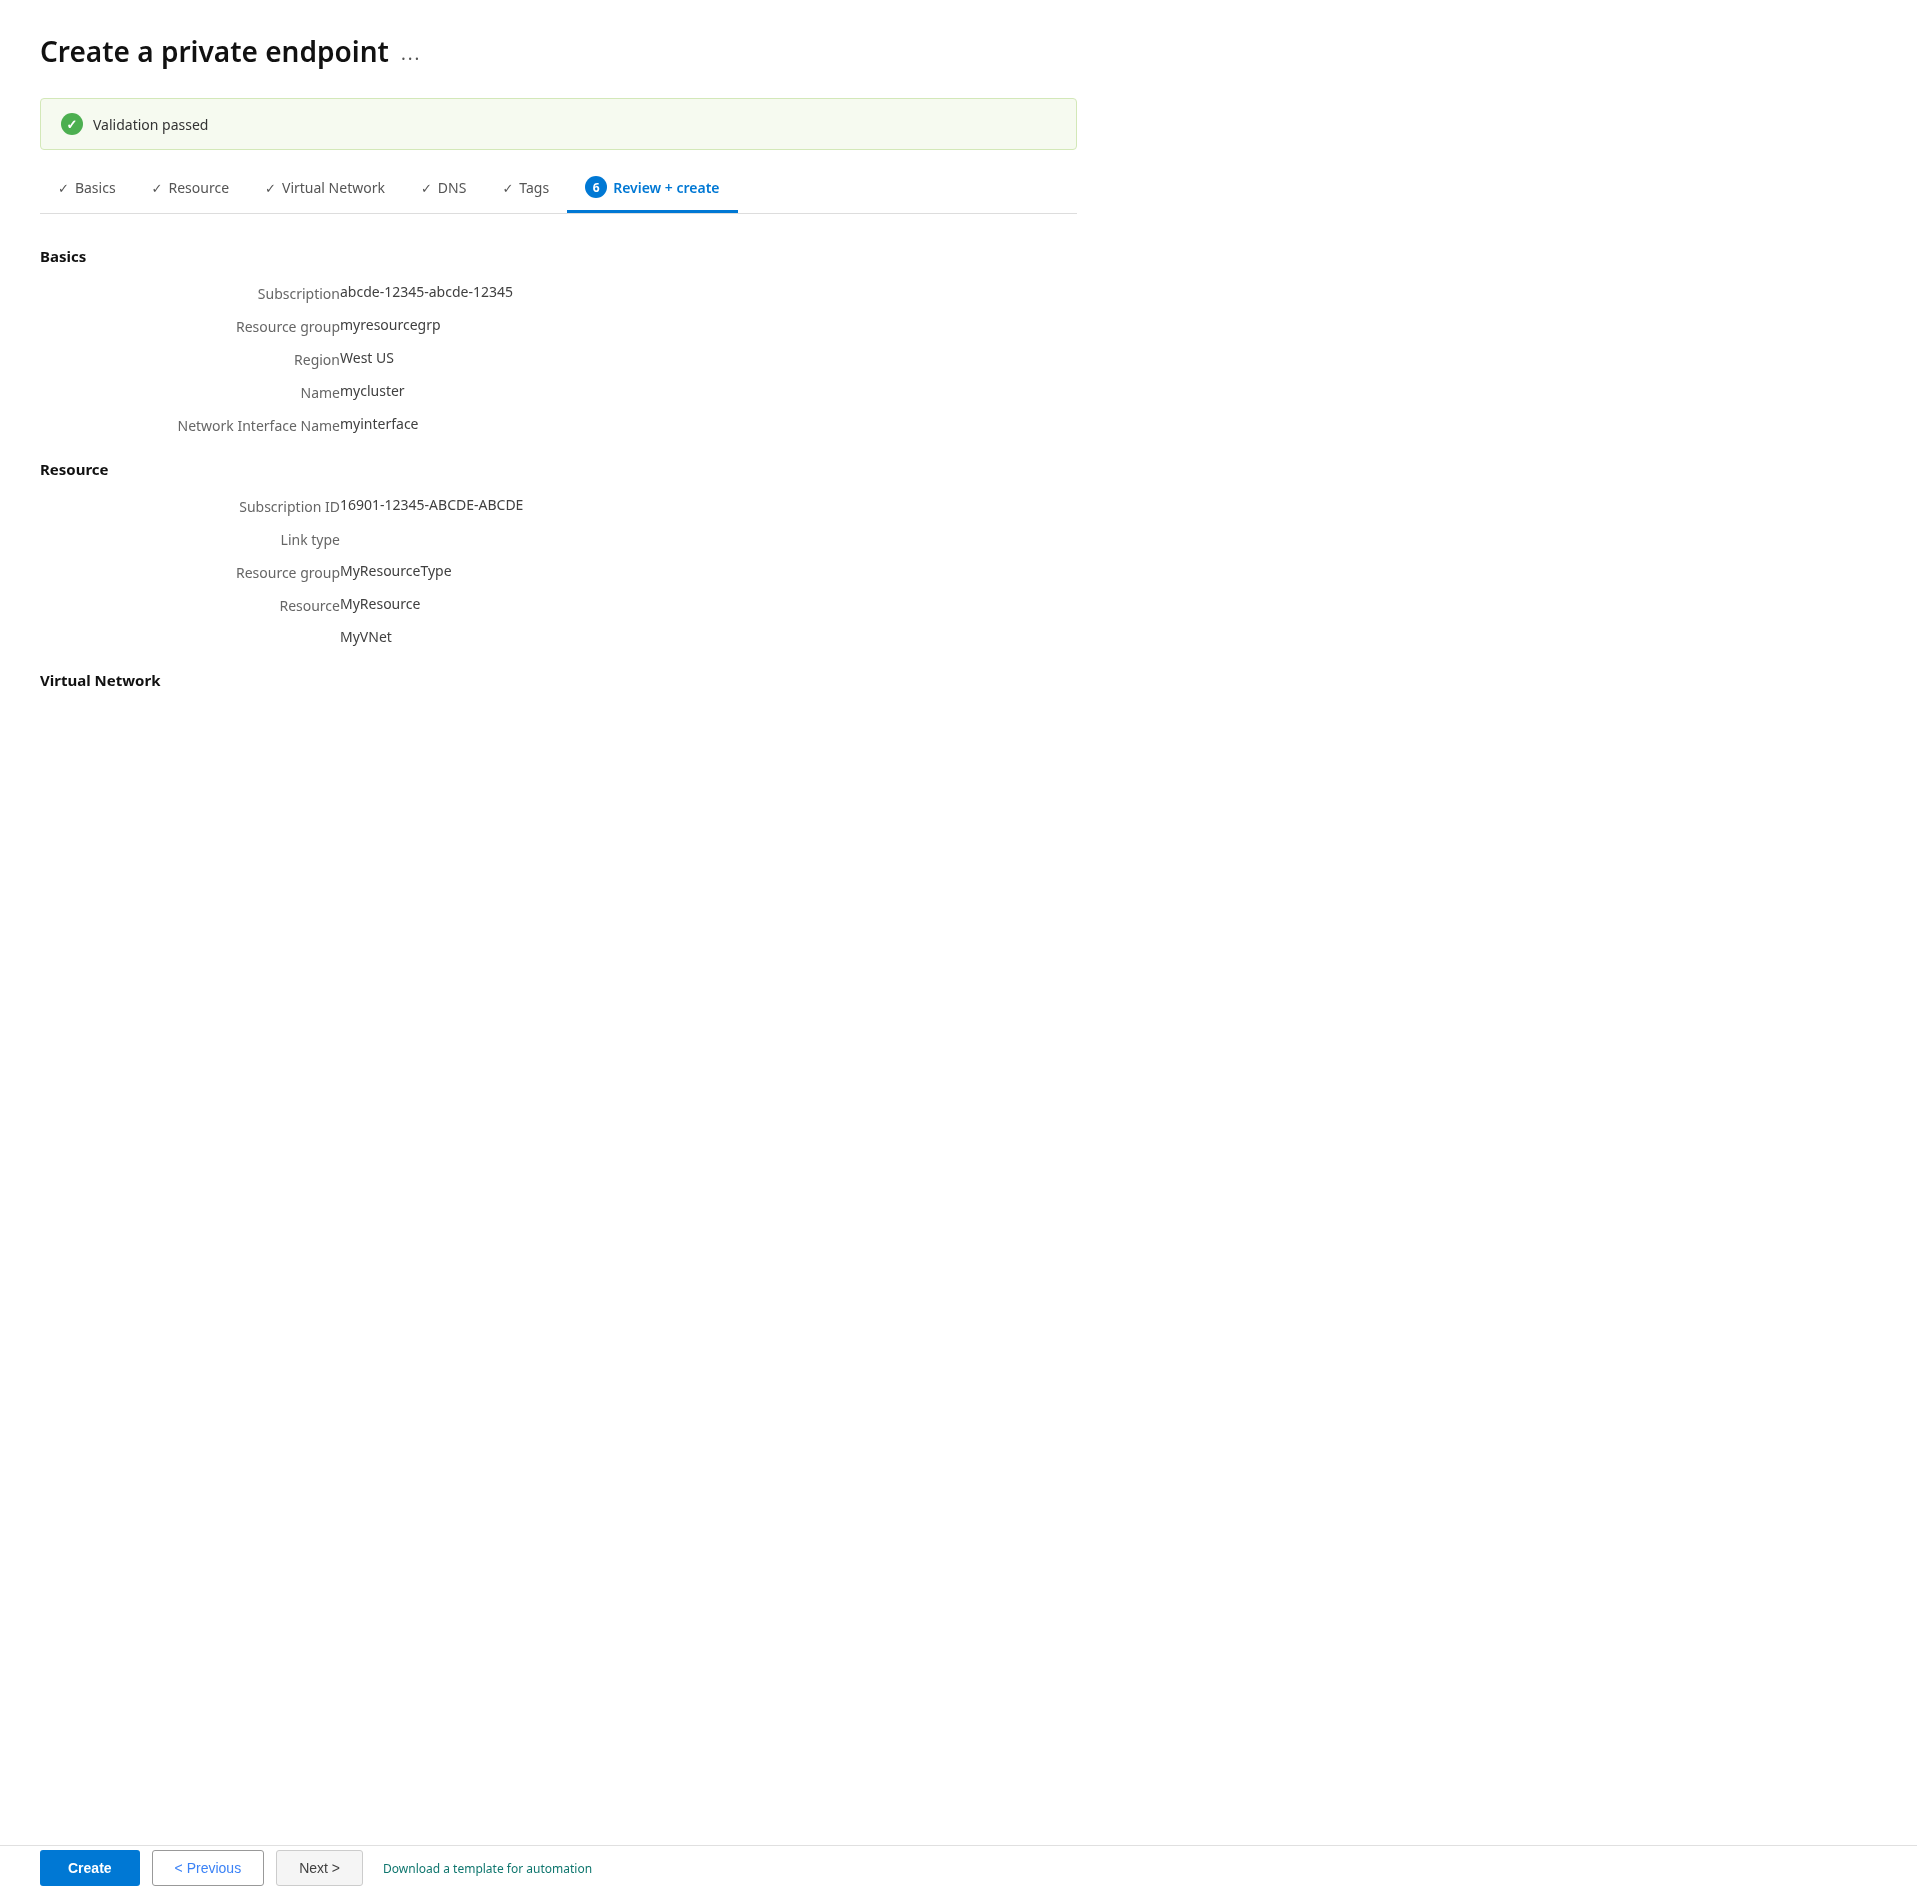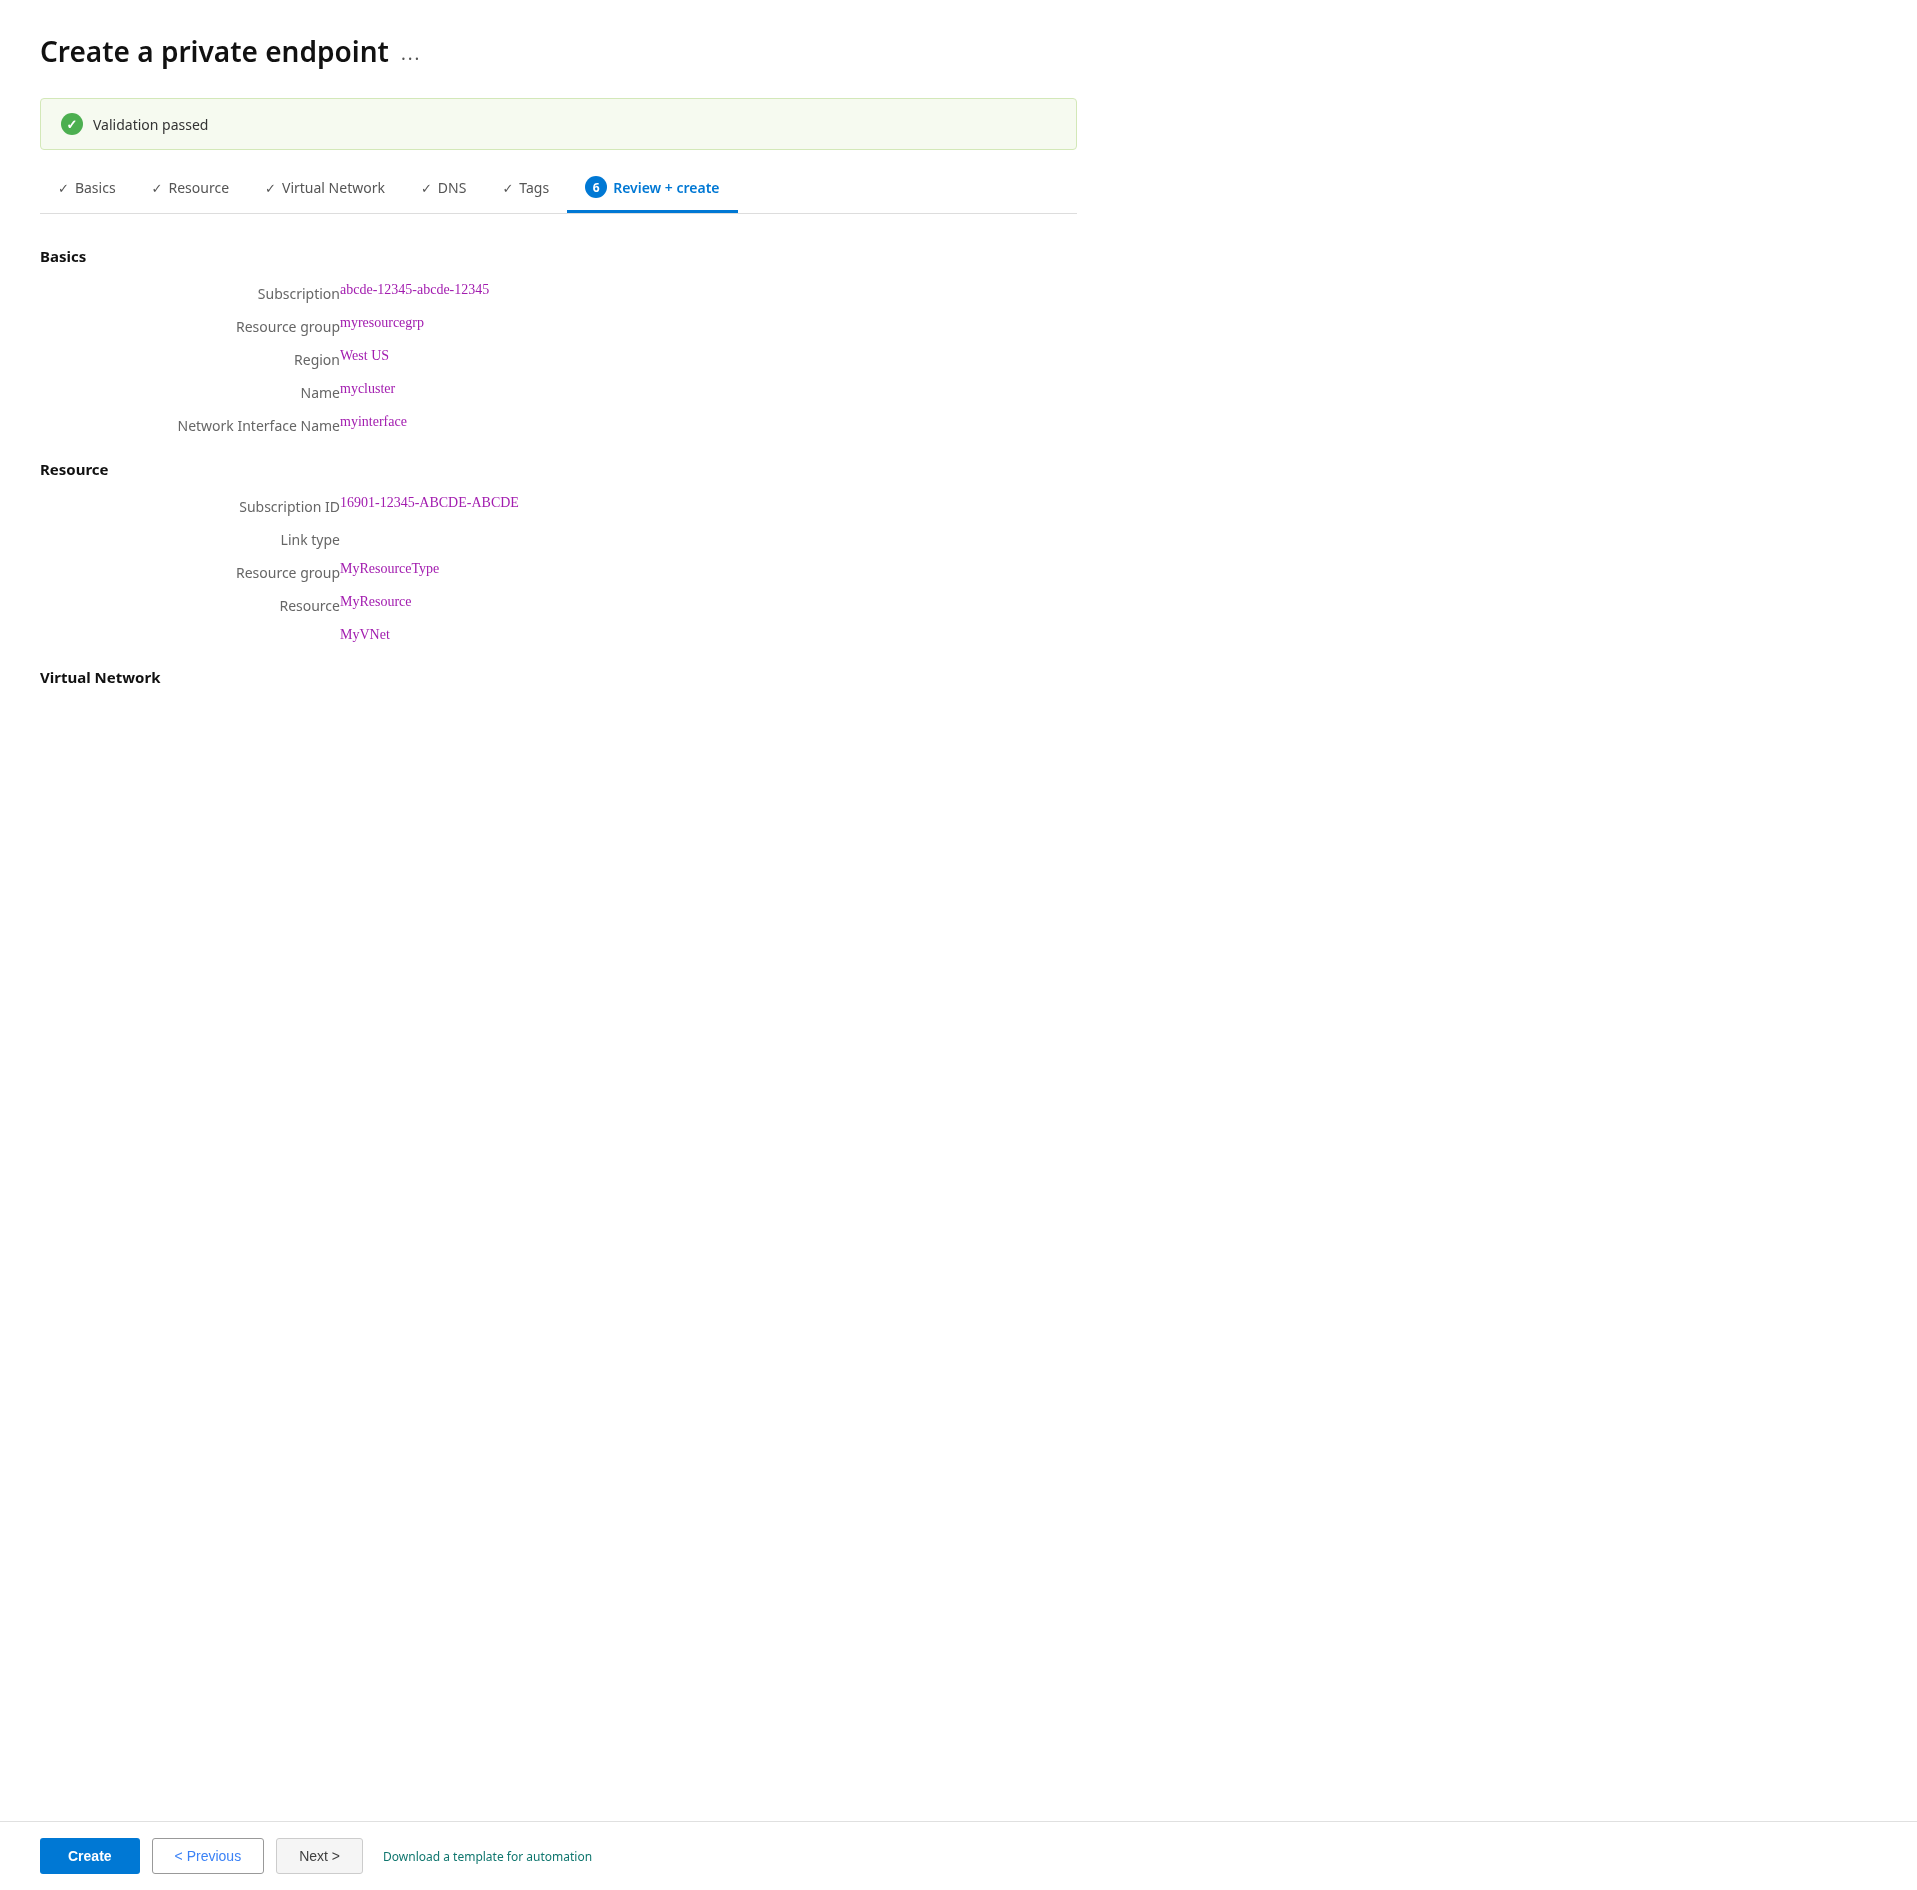--- a/index.html
+++ b/index.html
@@ -124,37 +124,36 @@
     .field-label {
       width: 300px;
       min-width: 300px;
       font-size: 14px;
       color: #666;
       padding-top: 2px;
       text-align: right;
     }
     .field-value {
       font-size: 14px;
-      color: #a21caf;
-      font-family: Liberation Serif, serif;
+      color: #404040;
     }
 
     .section-divider {
       margin: 24px 0 20px 0;
     }
 
     
     .bottom-bar {
       position: fixed;
       bottom: 0;
       left: 0;
       right: 0;
       background: #fff;
       border-top: 1px solid #e0e0e0;
-      padding: 16px 40px;
+      padding: 4px 40px;
       display: flex;
       align-items: center;
       gap: 12px;
       z-index: 100;
     }
     .btn-create {
       background: #0078d4;
       color: white;
       border: none;
       padding: 10px 28px;

